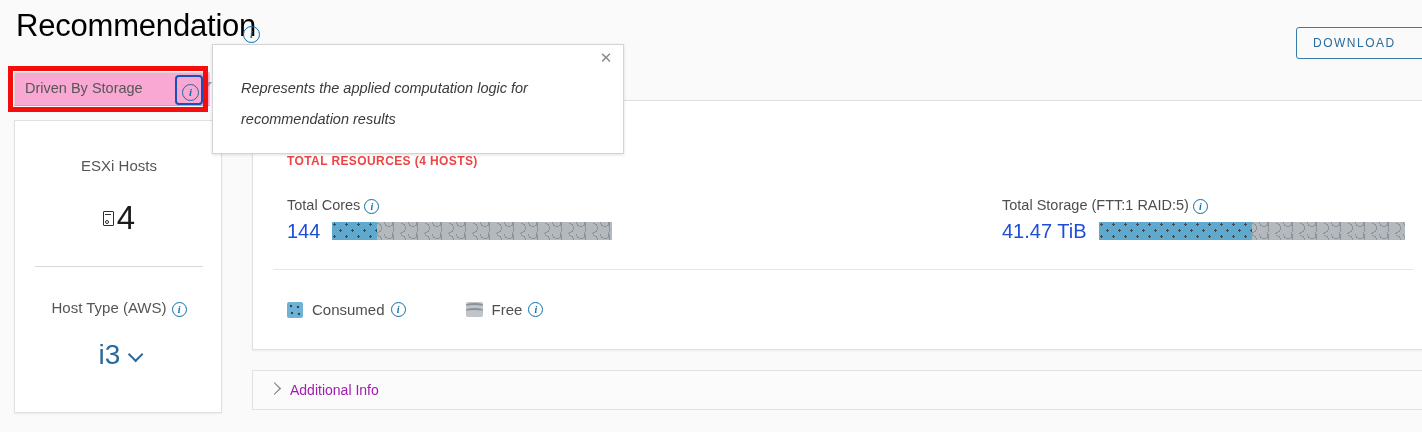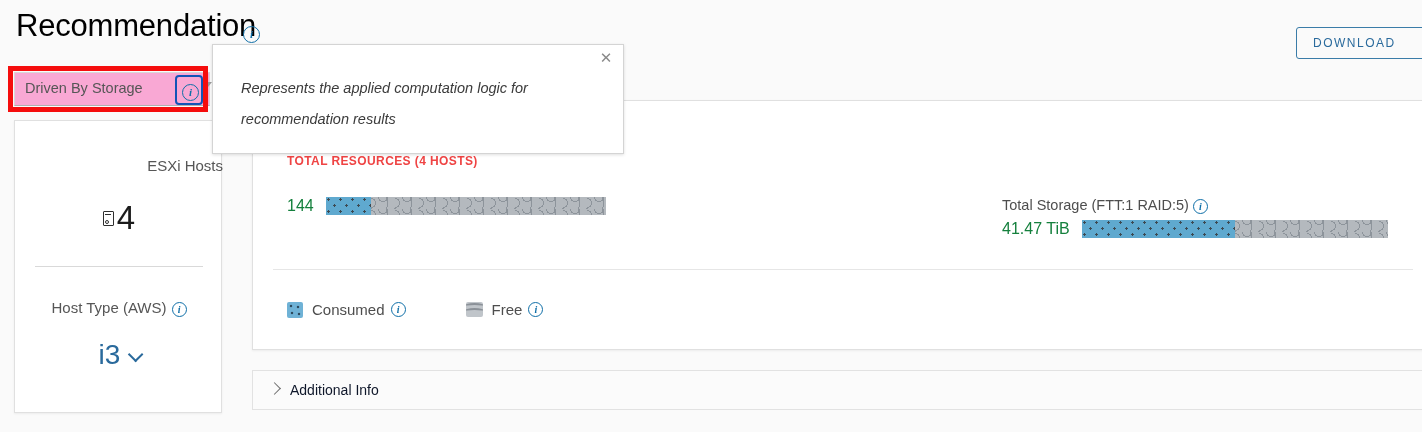--- a/index.html
+++ b/index.html
@@ -88,21 +88,21 @@
     color:#8a8a8a;font-size:15px;line-height:18px;text-align:center;cursor:pointer;
   }
 
   
   #summary-card{
     position:absolute;left:14px;top:120px;width:208px;height:293px;
     background:#fff;border:1px solid #e0e0e0;
     box-shadow:0 1px 2px rgba(0,0,0,.06);box-sizing:border-box;
   }
   #esxi-label{
-    position:absolute;left:0;top:36px;width:208px;text-align:right;
+    position:absolute;left:0;top:36px;width:208px;text-align:center;
     font-size:15px;color:#565656;
   }
   #esxi-value-row{
     position:absolute;left:0;top:78px;width:208px;text-align:center;
     font-size:33px;color:#1b1b1b;white-space:nowrap;
   }
   #host-glyph{
     display:inline-block;width:11px;height:15px;border:1.4px solid #2f2f2f;
     border-radius:1px;vertical-align:3px;margin-right:3px;position:relative;
     box-sizing:border-box;background:#fff;
@@ -143,21 +143,21 @@
     font-size:12px;font-weight:700;letter-spacing:.4px;color:#ef4444;
     white-space:nowrap;
   }
   .metric{position:absolute;top:96px;}
   .metric-label{
     font-size:14.5px;color:#4e4e4e;white-space:nowrap;margin-bottom:6px;
   }
   .metric-label .info-icon{margin-left:4px;}
   .metric-row{display:flex;align-items:center;}
   .metric-value{
-    font-size:16px;color:#15803d;white-space:nowrap;margin-right:12px;
+    font-size:20px;color:#1d4ed8;white-space:nowrap;margin-right:12px;
   }
   .bar{height:18px;display:flex;overflow:hidden;}
   .bar-consumed{
     background:#5fa9cf;
     background-image:
       radial-gradient(circle at 2.5px 2.5px, #3d4a52 1.1px, transparent 1.3px),
       radial-gradient(circle at 8.5px 8.5px, #3d4a52 1.1px, transparent 1.3px);
     background-size:12px 12px,12px 12px;
     background-position:0 0,0 0;
   }
@@ -202,21 +202,21 @@
   #additional-info{
     position:absolute;left:252px;top:370px;width:1182px;height:40px;
     background:#fbfbfb;border:1px solid #e2e2e2;box-sizing:border-box;cursor:pointer;
   }
   #ai-chevron{
     position:absolute;left:17px;top:13px;width:8px;height:8px;
     border-top:1.8px solid #6d6d6d;border-right:1.8px solid #6d6d6d;
     transform:rotate(45deg);
   }
   #ai-label{
-    position:absolute;left:37px;top:11px;font-size:14px;color:#0f172a;white-space:nowrap;
+    position:absolute;left:37px;top:11px;font-size:14px;color:#a21caf;white-space:nowrap;
   }
 </style>
 </head>
 <body>
 
 <div id="page-title-row">
   <div id="page-title">Recommendation</div>
   <span class="info-icon" id="title-info">i</span>
   <div id="download-button">DOWNLOAD</div>
 </div>
@@ -248,20 +248,23 @@
   </div>
   <div id="hosttype-value">
     <span>i3</span><span id="hosttype-caret"></span>
   </div>
 </div>
 
 <div id="resources-panel">
   <div id="resources-heading">TOTAL RESOURCES (4 HOSTS)</div>
 
   <div class="metric" style="left:34px;">
+    <div class="metric-label">
+      <span>Total Cores</span><span class="info-icon">i</span>
+    </div>
     <div class="metric-row">
       <span class="metric-value">144</span>
       <span class="bar" style="width:280px;">
         <span class="bar-consumed" style="width: 16%;"></span>
         <span class="bar-free" style="width: 84%;"></span>
       </span>
     </div>
   </div>
 
   <div class="metric" style="left:383px;">

